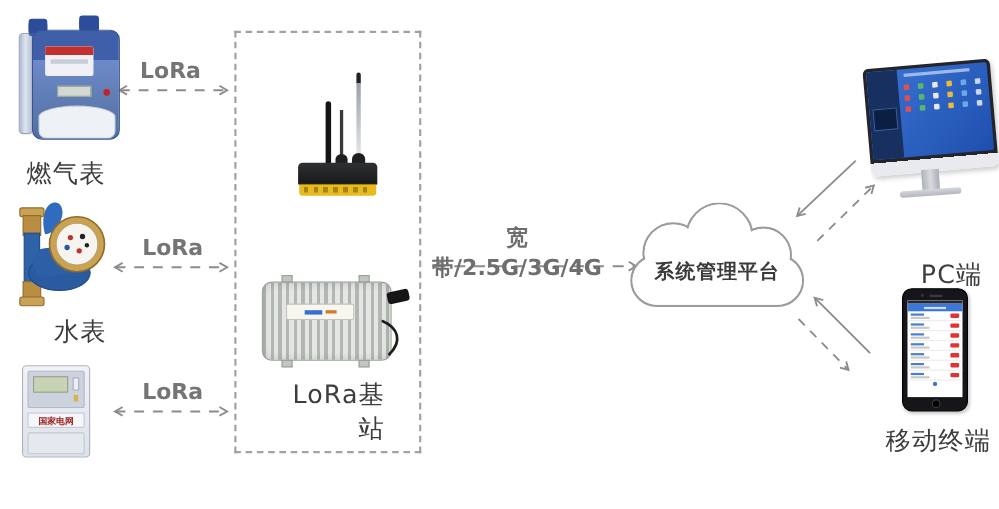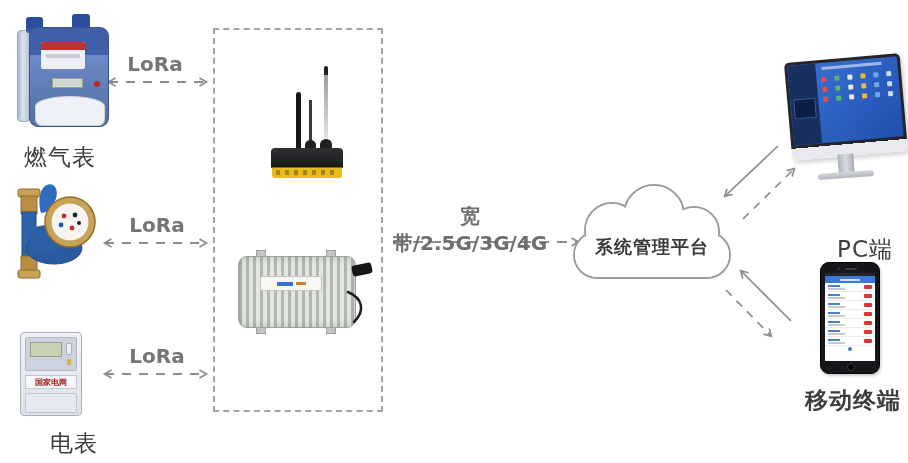--- a/index.html
+++ b/index.html
@@ -181,36 +181,36 @@
     <ellipse cx="42" cy="66" rx="28" ry="16" fill="#2a5ba0" stroke="#1f4a86" stroke-width="1"></ellipse>
     <rect x="18" y="42" width="48" height="26" rx="11" fill="#2d5fa6" transform="rotate(-8 42 55)"></rect>
     <circle cx="58" cy="40" r="25" fill="#c9a254" stroke="#8f6d2a" stroke-width="1.5"></circle>
     <circle cx="58" cy="40" r="19" fill="#f6f4ee" stroke="#b9a36a" stroke-width="1"></circle>
     <circle cx="52" cy="34" r="2.4" fill="#c03030"></circle>
     <circle cx="63" cy="33" r="2.4" fill="#222"></circle>
     <circle cx="49" cy="43" r="2.4" fill="#2a56a8"></circle>
     <circle cx="60" cy="46" r="2.4" fill="#c03030"></circle>
     <circle cx="67" cy="41" r="2" fill="#222"></circle>
   </svg>
+  <div class="dev-label" style="left:17px; top:286px; width:80px;">水表</div>
   <div class="link-label" style="left:115px; top:213px; width:84px;">LoRa</div>
 
   <div class="abs emeter">
     <div class="body">
       <div class="frame">
         <div class="lcd"></div>
         <div class="btn"></div>
         <div class="led"></div>
       </div>
       <div class="band">
         <span>国家电网</span>
       </div>
       <div class="bottom"></div>
     </div>
   </div>
-  <div class="dev-label" style="left:18px; top:428px; width:80px;">电表</div>
   <div class="link-label" style="left:115px; top:344px; width:84px;">LoRa</div>
 
   <div class="abs gateway">
     <div class="ant-l"></div>
     <div class="ant-m"></div>
     <div class="ant-m-base"></div>
     <div class="ant-r"></div>
     <div class="ant-r-base"></div>
     <div class="body"></div>
     <div class="face"></div>
@@ -225,20 +225,21 @@
     <div class="body"></div>
     <div class="plate">
         <i></i>
         <em></em>
       </div>
     <div class="ant"></div>
     <svg class="abs" style="left:112px; top:42px;" width="28" height="36" viewBox="0 0 28 36">
       <path d="M4,2 C18,8 22,20 10,32" fill="none" stroke="#1c1c1c" stroke-width="2.5" stroke-linecap="round"></path>
     </svg>
   </div>
+  <div class="dev-label" style="left:250px; top:343px; width:100px;">LoRa基站</div>
 
   <div class="link-label" style="left:384px; top:203px; width:172px; color:#6e6e6e;">宽带/2.5G/3G/4G</div>
 
   <div class="abs pc">
     <div class="monitor">
       <div class="screen">
         <div class="side"></div>
         <div class="tile"></div>
         <div class="titlebar"></div>
         <div class="dots">
@@ -324,15 +325,15 @@
             <em></em>
           </span>
           <b></b>
         </div>
       <div class="pager">
           <i></i>
         </div>
     </div>
     <div class="home"></div>
   </div>
-  <div class="dev-label" style="left:801px; top:385px; width:100px;font-weight:bold;">移动终端</div>
+  <div class="dev-label" style="left:801px; top:385px; width:100px;">移动终端</div>
 
 </div>
 
 </body></html>

